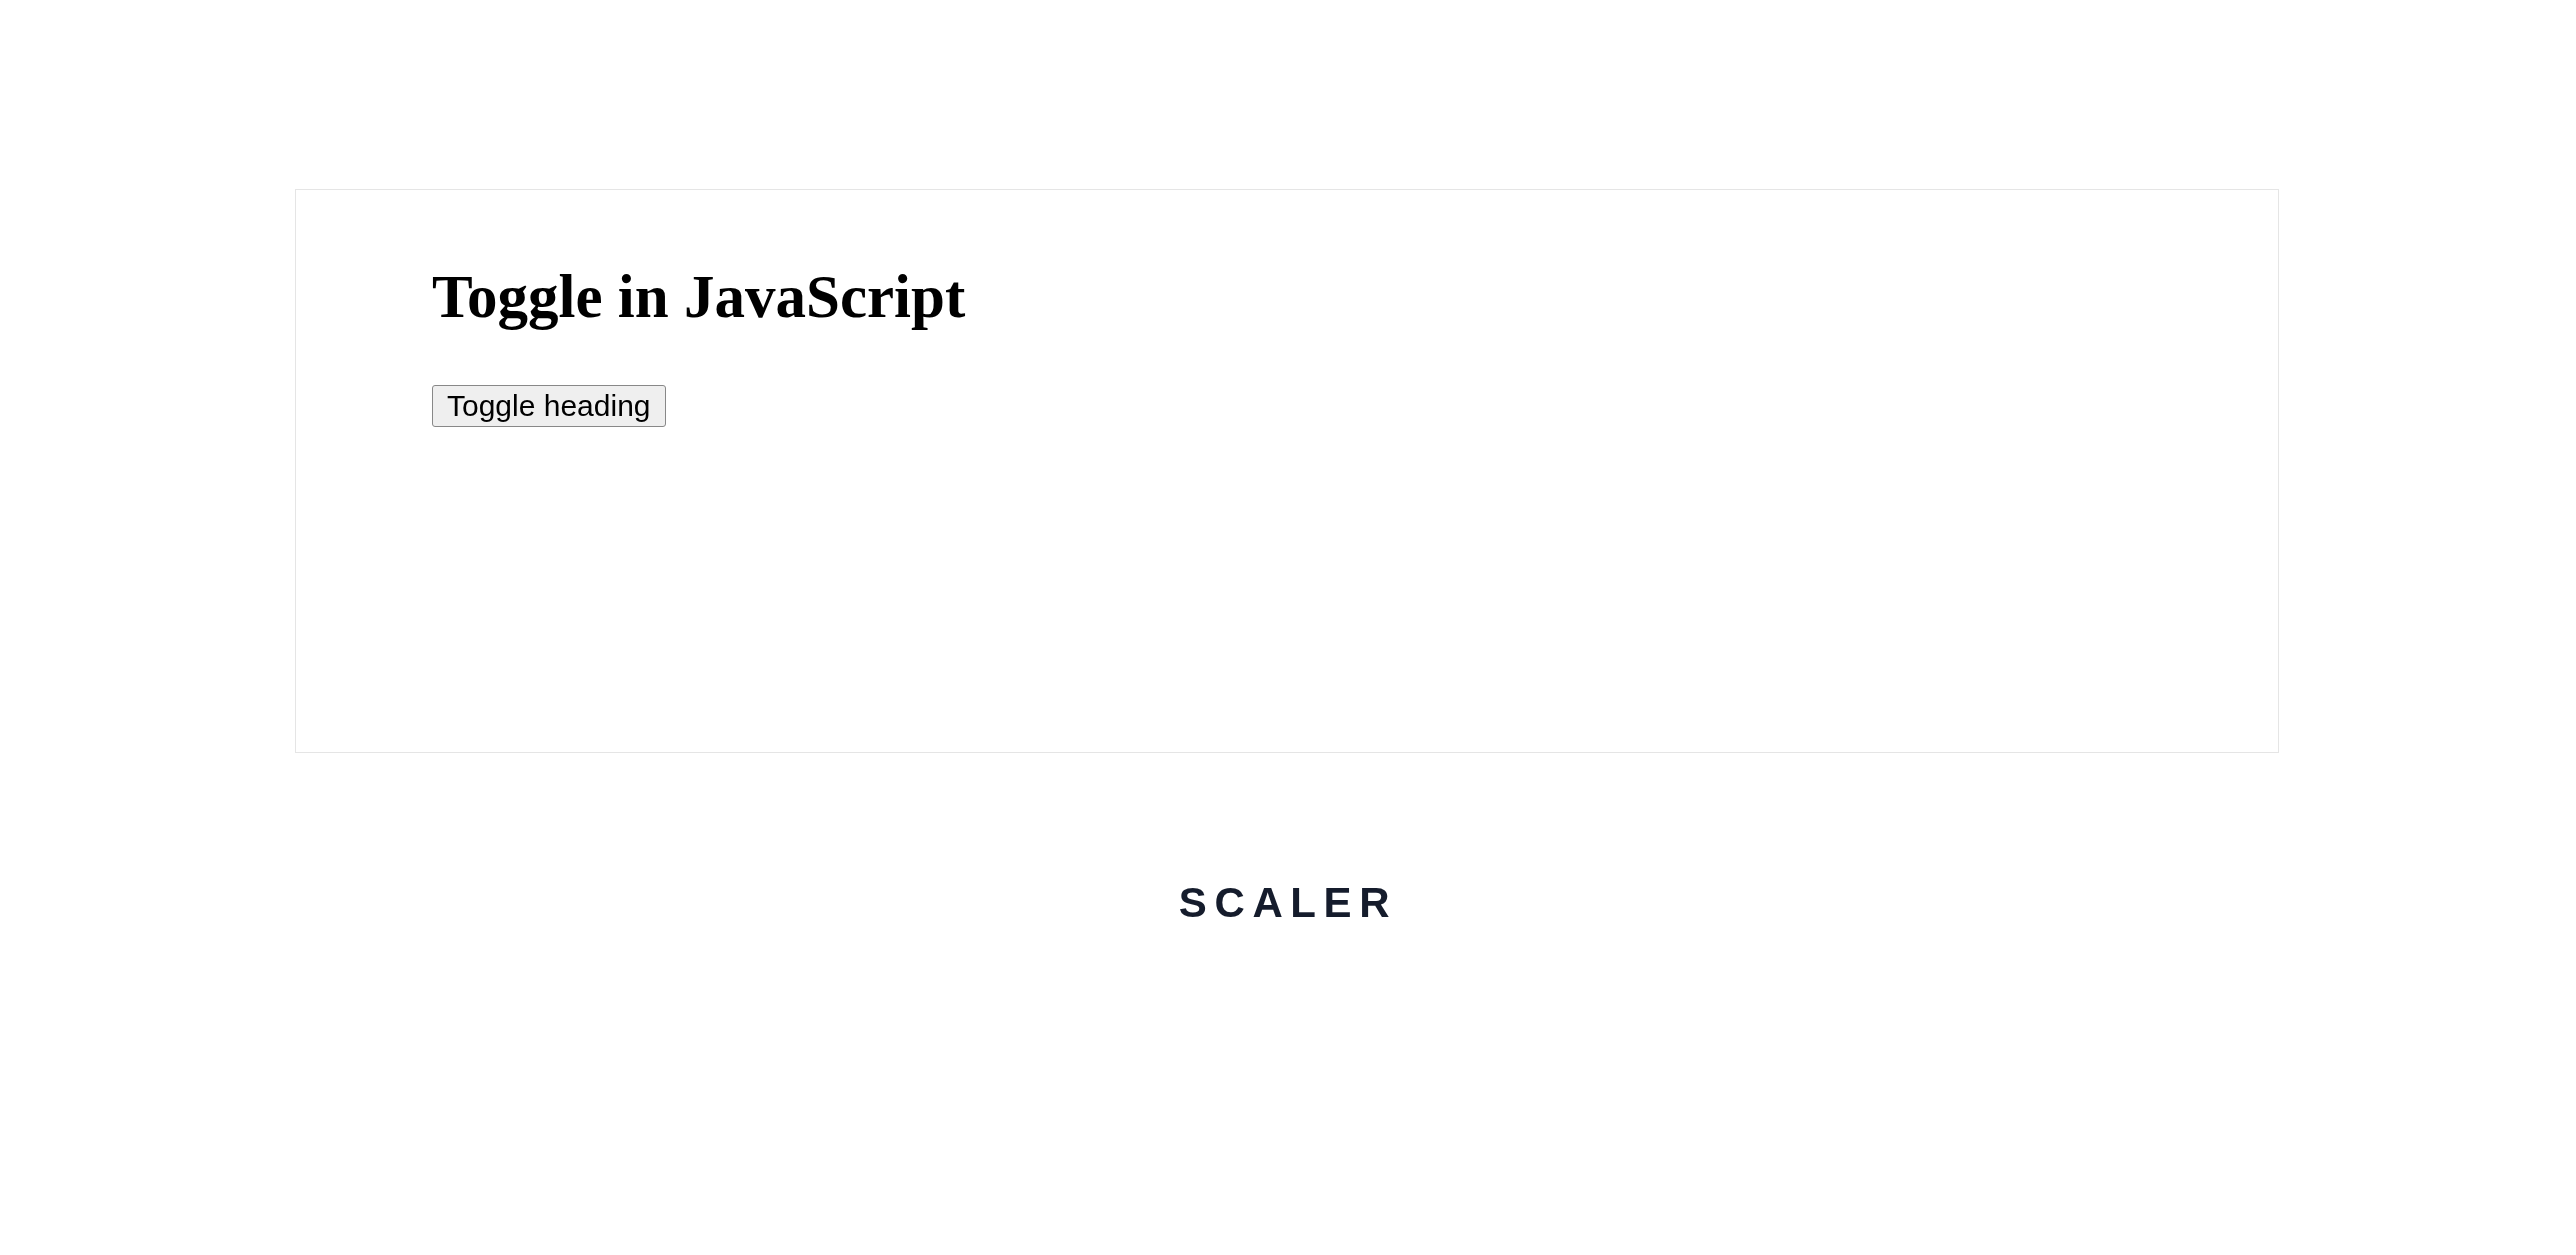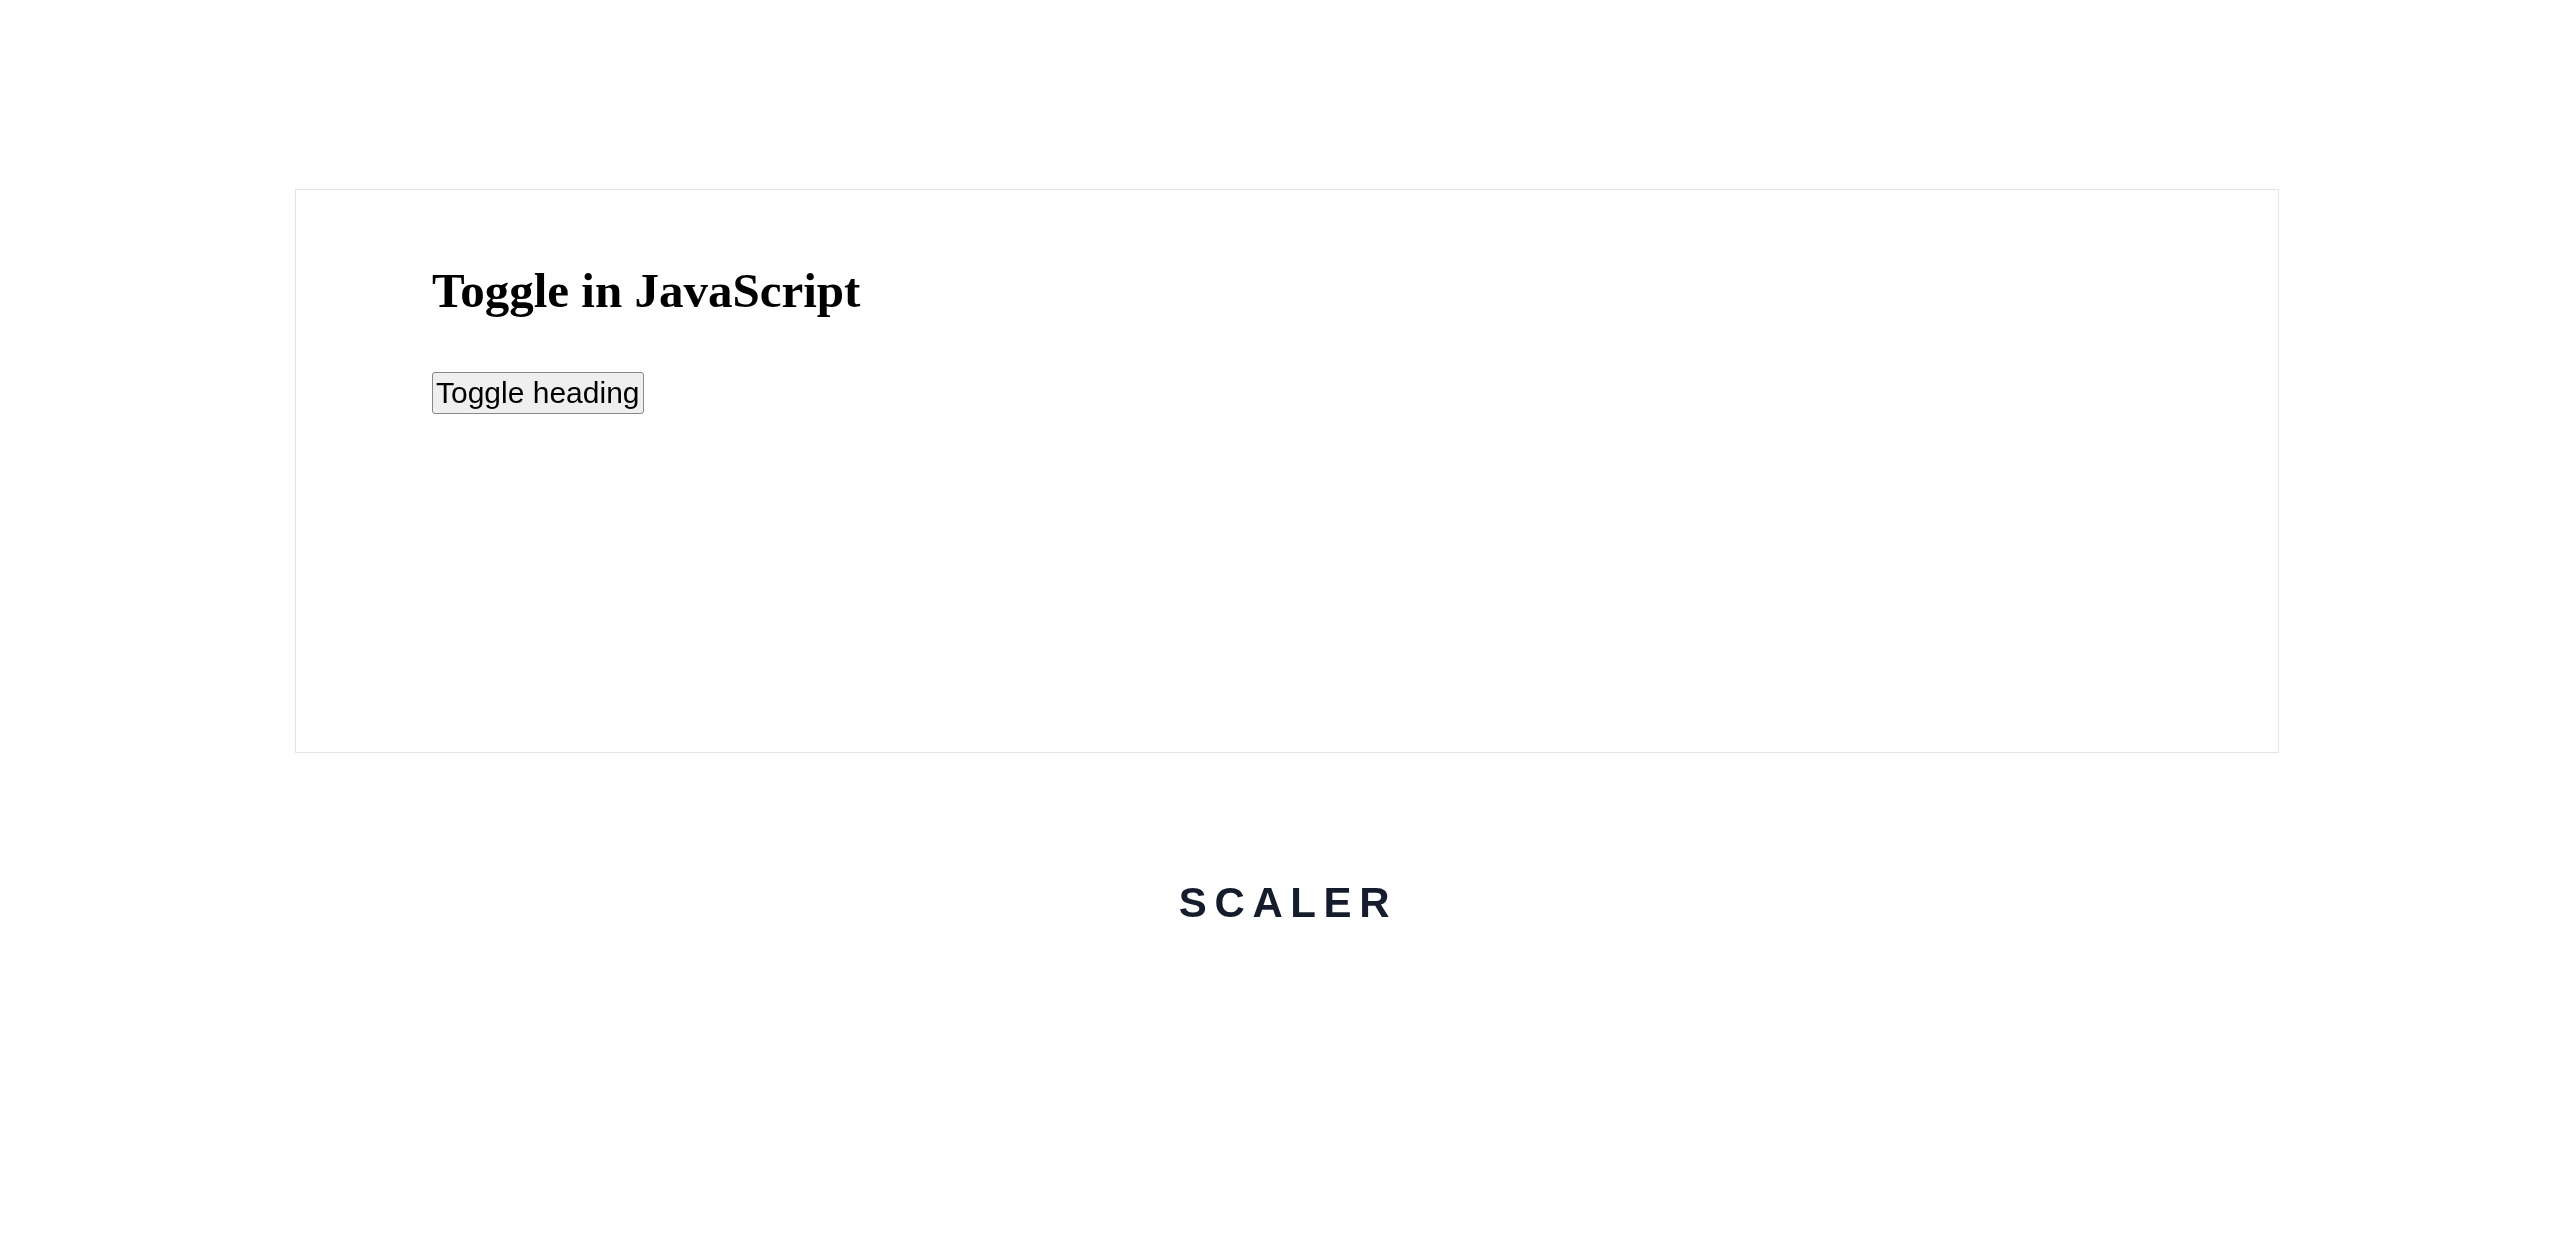--- a/index.html
+++ b/index.html
@@ -19,33 +19,33 @@
       left: 295px;
       top: 189px;
       width: 1984px;
       height: 564px;
       border: 1.5px solid #e5e5e5;
       background: #ffffff;
       padding: 72px 136px;
     }
     .heading {
       font-family: "Times New Roman", Times, serif;
-      font-size: 49px;
+      font-size: 61px;
       font-weight: bold;
       color: #000000;
       margin-bottom: 53px;
     }
     .toggle-btn {
       font-family: Arial, Helvetica, sans-serif;
       font-size: 30px;
       color: #000000;
       background: #efefef;
       border: 1.5px solid #888888;
       border-radius: 3px;
-      padding: 3px 3px;
+      padding: 3px 14px;
       cursor: pointer;
     }
     .logo-container {
       position: absolute;
       left: 50%;
       top: 879px;
       transform: translateX(-50%);
       text-align: left;
     }
     .logo-scaler {

